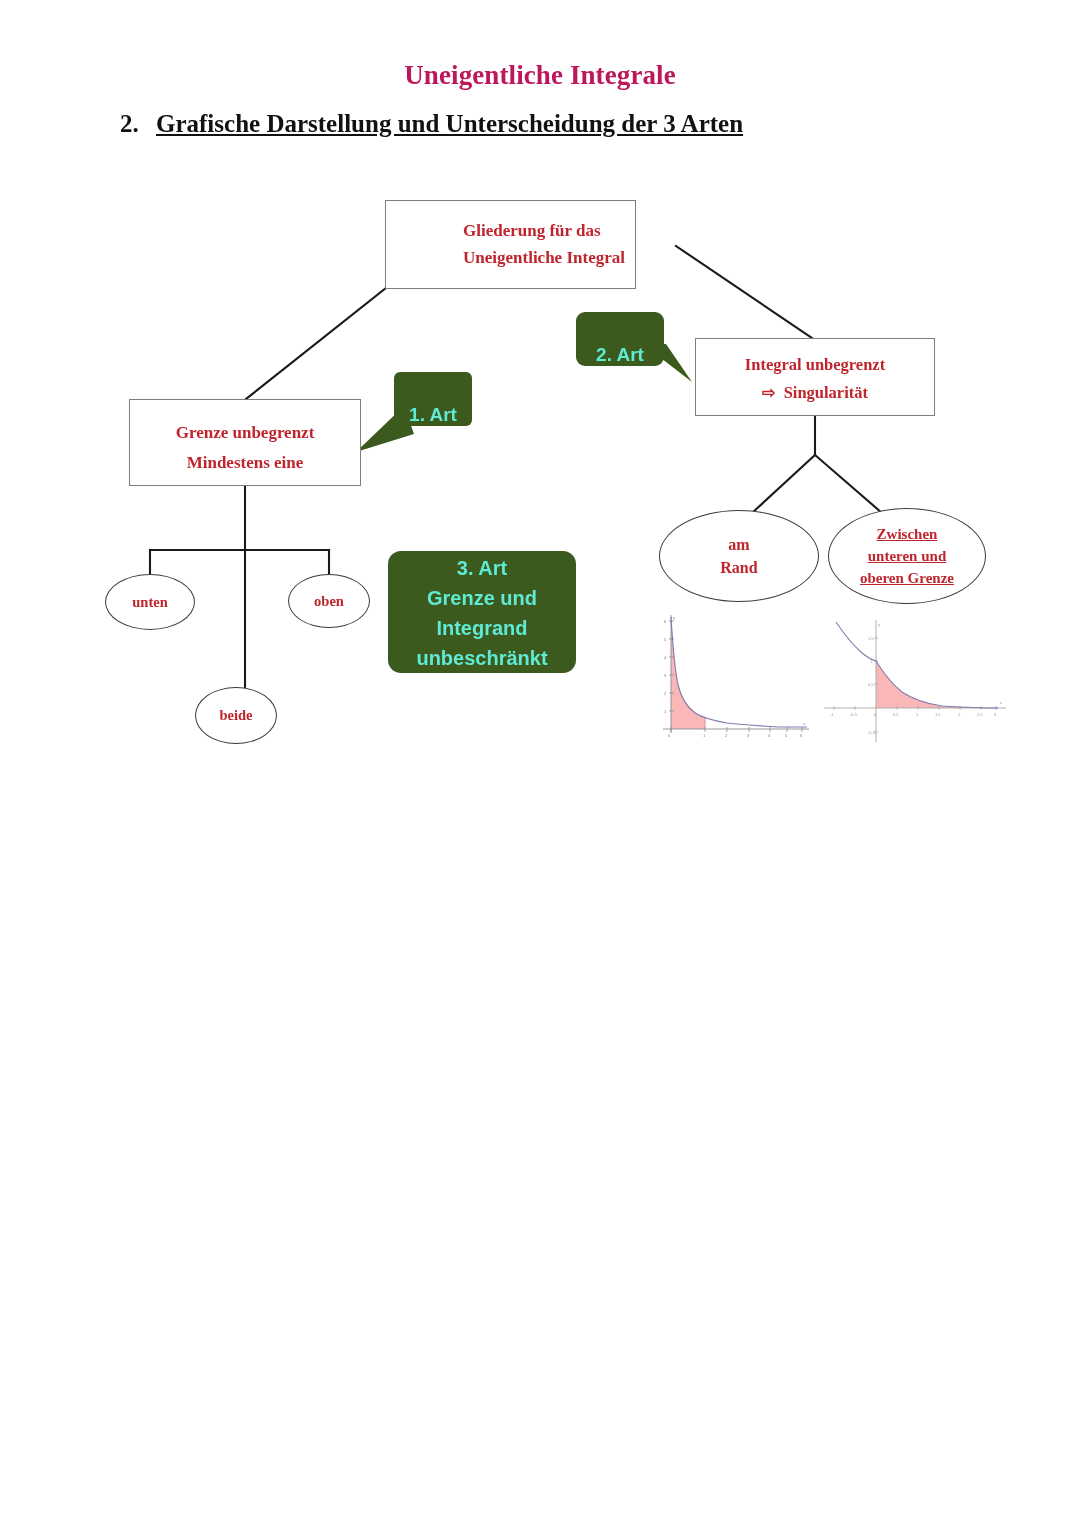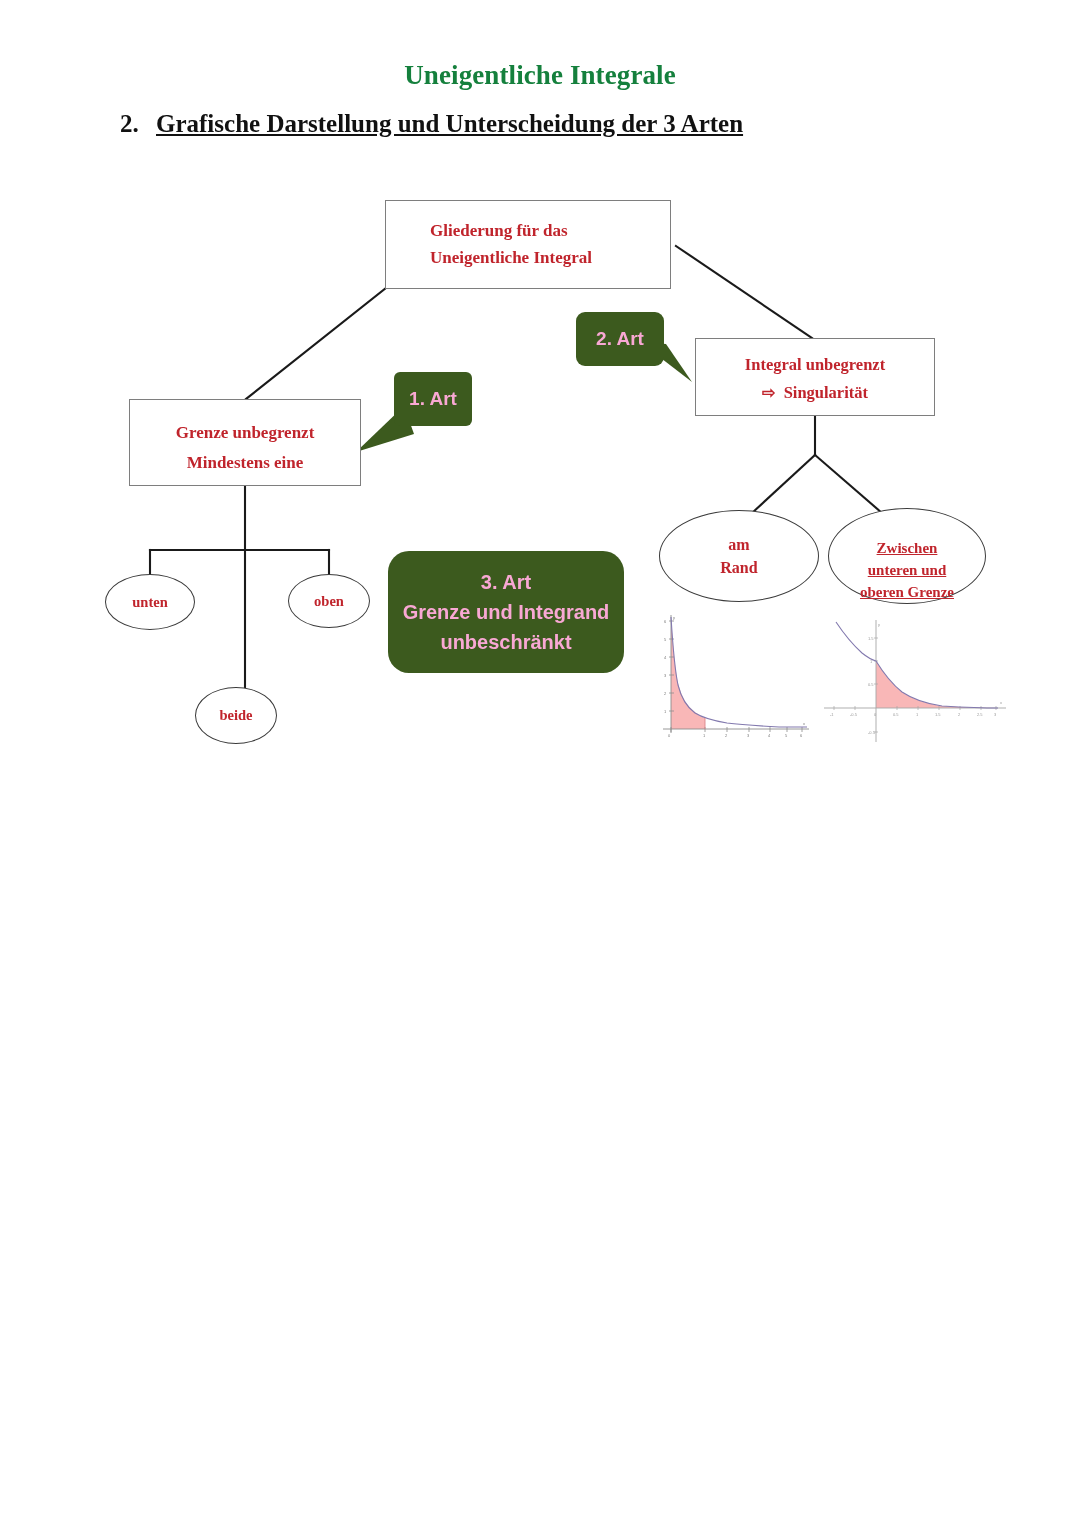--- a/index.html
+++ b/index.html
@@ -7,21 +7,21 @@
     width:1080px;height:1527px;position:relative;overflow:hidden;
     font-family:"Liberation Serif",serif;
     -webkit-font-smoothing:antialiased;
   }
   .page{position:absolute;inset:0;background:#ffffff;}
 
   
   .doc-title{
     position:absolute;left:0;top:60px;width:1080px;text-align:center;
     font-family:"Liberation Serif",serif;font-weight:bold;font-size:27px;
-    color:#15803d;letter-spacing:.1px;
+    color:#be185d;letter-spacing:.1px;
   }
   .section-head{
     position:absolute;left:120px;top:110px;width:880px;
     font-family:"Liberation Serif",serif;font-weight:bold;font-size:25px;
     color:#111;white-space:nowrap;text-decoration:underline;
   }
   .section-head .num{display:inline-block;width:36px;}
 
   
   .diagram{position:absolute;left:0;top:0;width:1080px;height:800px;}
@@ -29,21 +29,21 @@
 
   
   .rbox{
     position:absolute;background:#ffffff;border:1.2px solid #7e7e7e;
     box-sizing:border-box;
     font-family:"Liberation Serif",serif;font-weight:bold;
     color:#C0242C;
   }
   .rbox .ln{display:block;white-space:nowrap;}
 
-  #box-root{left:385px;top:200px;width:286px;height:89px;}
+  #box-root{left:385px;top:200px;width:251px;height:89px;padding-left:33px;}
   #box-root .inner{padding:16px 0 0 44px;font-size:17px;line-height:27px;}
 
   #box-limit{left:129px;top:399px;width:232px;height:87px;}
   #box-limit .inner{padding:18px 0 0 0;text-align:center;font-size:17px;line-height:30px;}
 
   #box-integrand{left:695px;top:338px;width:240px;height:78px;}
   #box-integrand .inner{padding:12px 0 0 0;text-align:center;font-size:16.5px;line-height:28px;}
   #box-integrand .arw{font-size:16px;}
 
   
@@ -51,34 +51,34 @@
     position:absolute;border:1.1px solid #3b3b3b;border-radius:50%;
     background:#ffffff;box-sizing:border-box;
     display:flex;align-items:center;justify-content:center;
     font-family:"Liberation Serif",serif;font-weight:bold;color:#C0242C;
     text-align:center;
   }
   #ell-unten{left:105px;top:574px;width:90px;height:56px;font-size:14.5px;}
   #ell-oben {left:288px;top:574px;width:82px;height:54px;font-size:14.5px;}
   #ell-beide{left:195px;top:687px;width:82px;height:57px;font-size:14.5px;text-align:right;}
   #ell-rand {left:659px;top:510px;width:160px;height:92px;font-size:16px;line-height:23px;}
-  #ell-zwischen{left:828px;top:508px;width:158px;height:96px;font-size:15px;line-height:22px;align-items:flex-end;}
+  #ell-zwischen{left:828px;top:508px;width:158px;height:96px;font-size:15px;line-height:22px;}
   #ell-zwischen .u{text-decoration:underline;display:block;white-space:nowrap;}
 
   
   .callout{
     position:absolute;background:#3c5a1e;border-radius:9px;
-    font-family:"Liberation Sans",sans-serif;font-weight:bold;color:#f9a8d4;
-    display:flex;align-items:center;justify-content:center;text-align:center;
+    font-family:"Liberation Sans",sans-serif;font-weight:bold;color:#5eead4;
+    display:flex;align-items:flex-end;justify-content:center;text-align:center;
     box-sizing:border-box;
   }
   #cal-1{left:394px;top:372px;width:78px;height:54px;font-size:19px;border-radius:6px;}
   #cal-2{left:576px;top:312px;width:88px;height:54px;font-size:19px;}
-  #cal-3{left:388px;top:551px;width:236px;height:122px;font-size:20px;
-         border-radius:21px;line-height:30px;padding:0 10px;}
+  #cal-3{left:388px;top:551px;width:188px;height:122px;font-size:20px;
+         border-radius:13px;line-height:30px;padding:0 10px;}
   #cal-3 .l1{font-size:20px;}
   .tail{position:absolute;}
 
   
   .plot{position:absolute;}
   #plot-a{left:657px;top:607px;width:160px;height:138px;}
   #plot-b{left:818px;top:604px;width:195px;height:148px;}
 </style>
 </head>
 <body>

